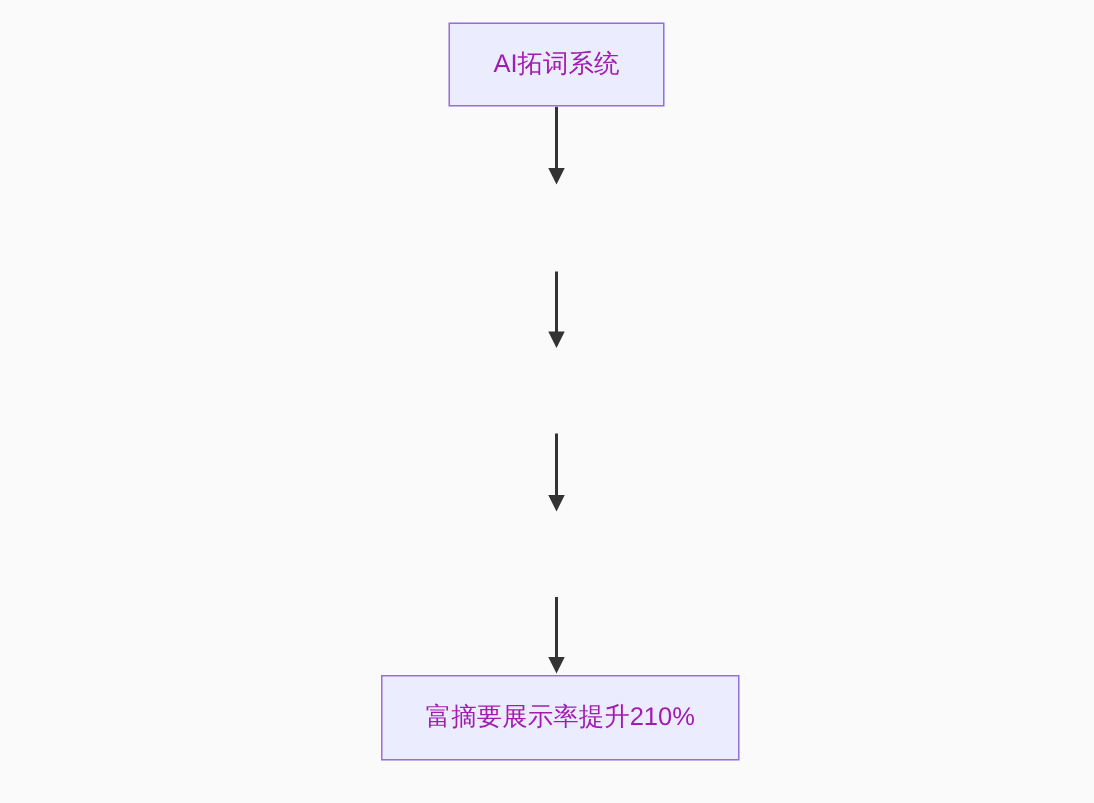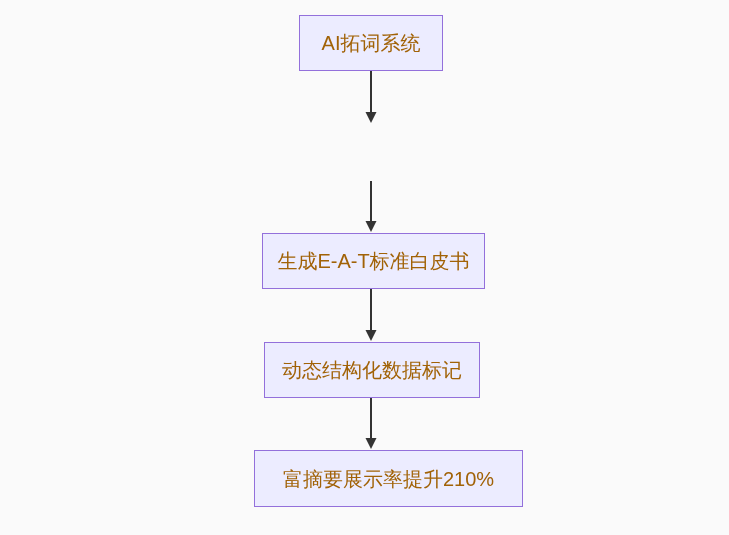--- a/index.html
+++ b/index.html
@@ -33,22 +33,22 @@
     position: absolute;
     box-sizing: border-box;
     background: #ECECFF;
     border: 1px solid #9370DB;
     display: flex;
     align-items: center;
     justify-content: center;
     text-align: center;
   }
   .node .label {
-    color: #a16207;
-    font-size: 20px;
+    color: #a21caf;
+    font-size: 17px;
     line-height: 1.2;
     white-space: nowrap;
   }
 </style>
 </head>
 <body>
 
 <div class="canvas">
 
   <svg class="edges" width="729" height="535" viewBox="0 0 729 535">
@@ -68,25 +68,19 @@
       <line class="edge-line" x1="371" y1="398" x2="371" y2="440"></line>
       <polygon class="edge-head" points="365.5,438 376.5,438 371,449"></polygon>
     </g>
   </svg>
 
   <div class="node" style="left:299px; top:15px;  width:144px; height:56px;">
     <span class="label">AI拓词系统</span>
   </div>
 
 
-  <div class="node" style="left:262px; top:233px; width:223px; height:56px;">
-    <span class="label">生成E-A-T标准白皮书</span>
-  </div>
 
-  <div class="node" style="left:264px; top:342px; width:216px; height:56px;">
-    <span class="label">动态结构化数据标记</span>
-  </div>
 
-  <div class="node" style="left:254px; top:450px; width:269px; height:57px;">
+  <div class="node" style="left:254px; top:450px; width:239px; height:57px;">
     <span class="label">富摘要展示率提升210%</span>
   </div>
 
 </div>
 
 </body></html>

